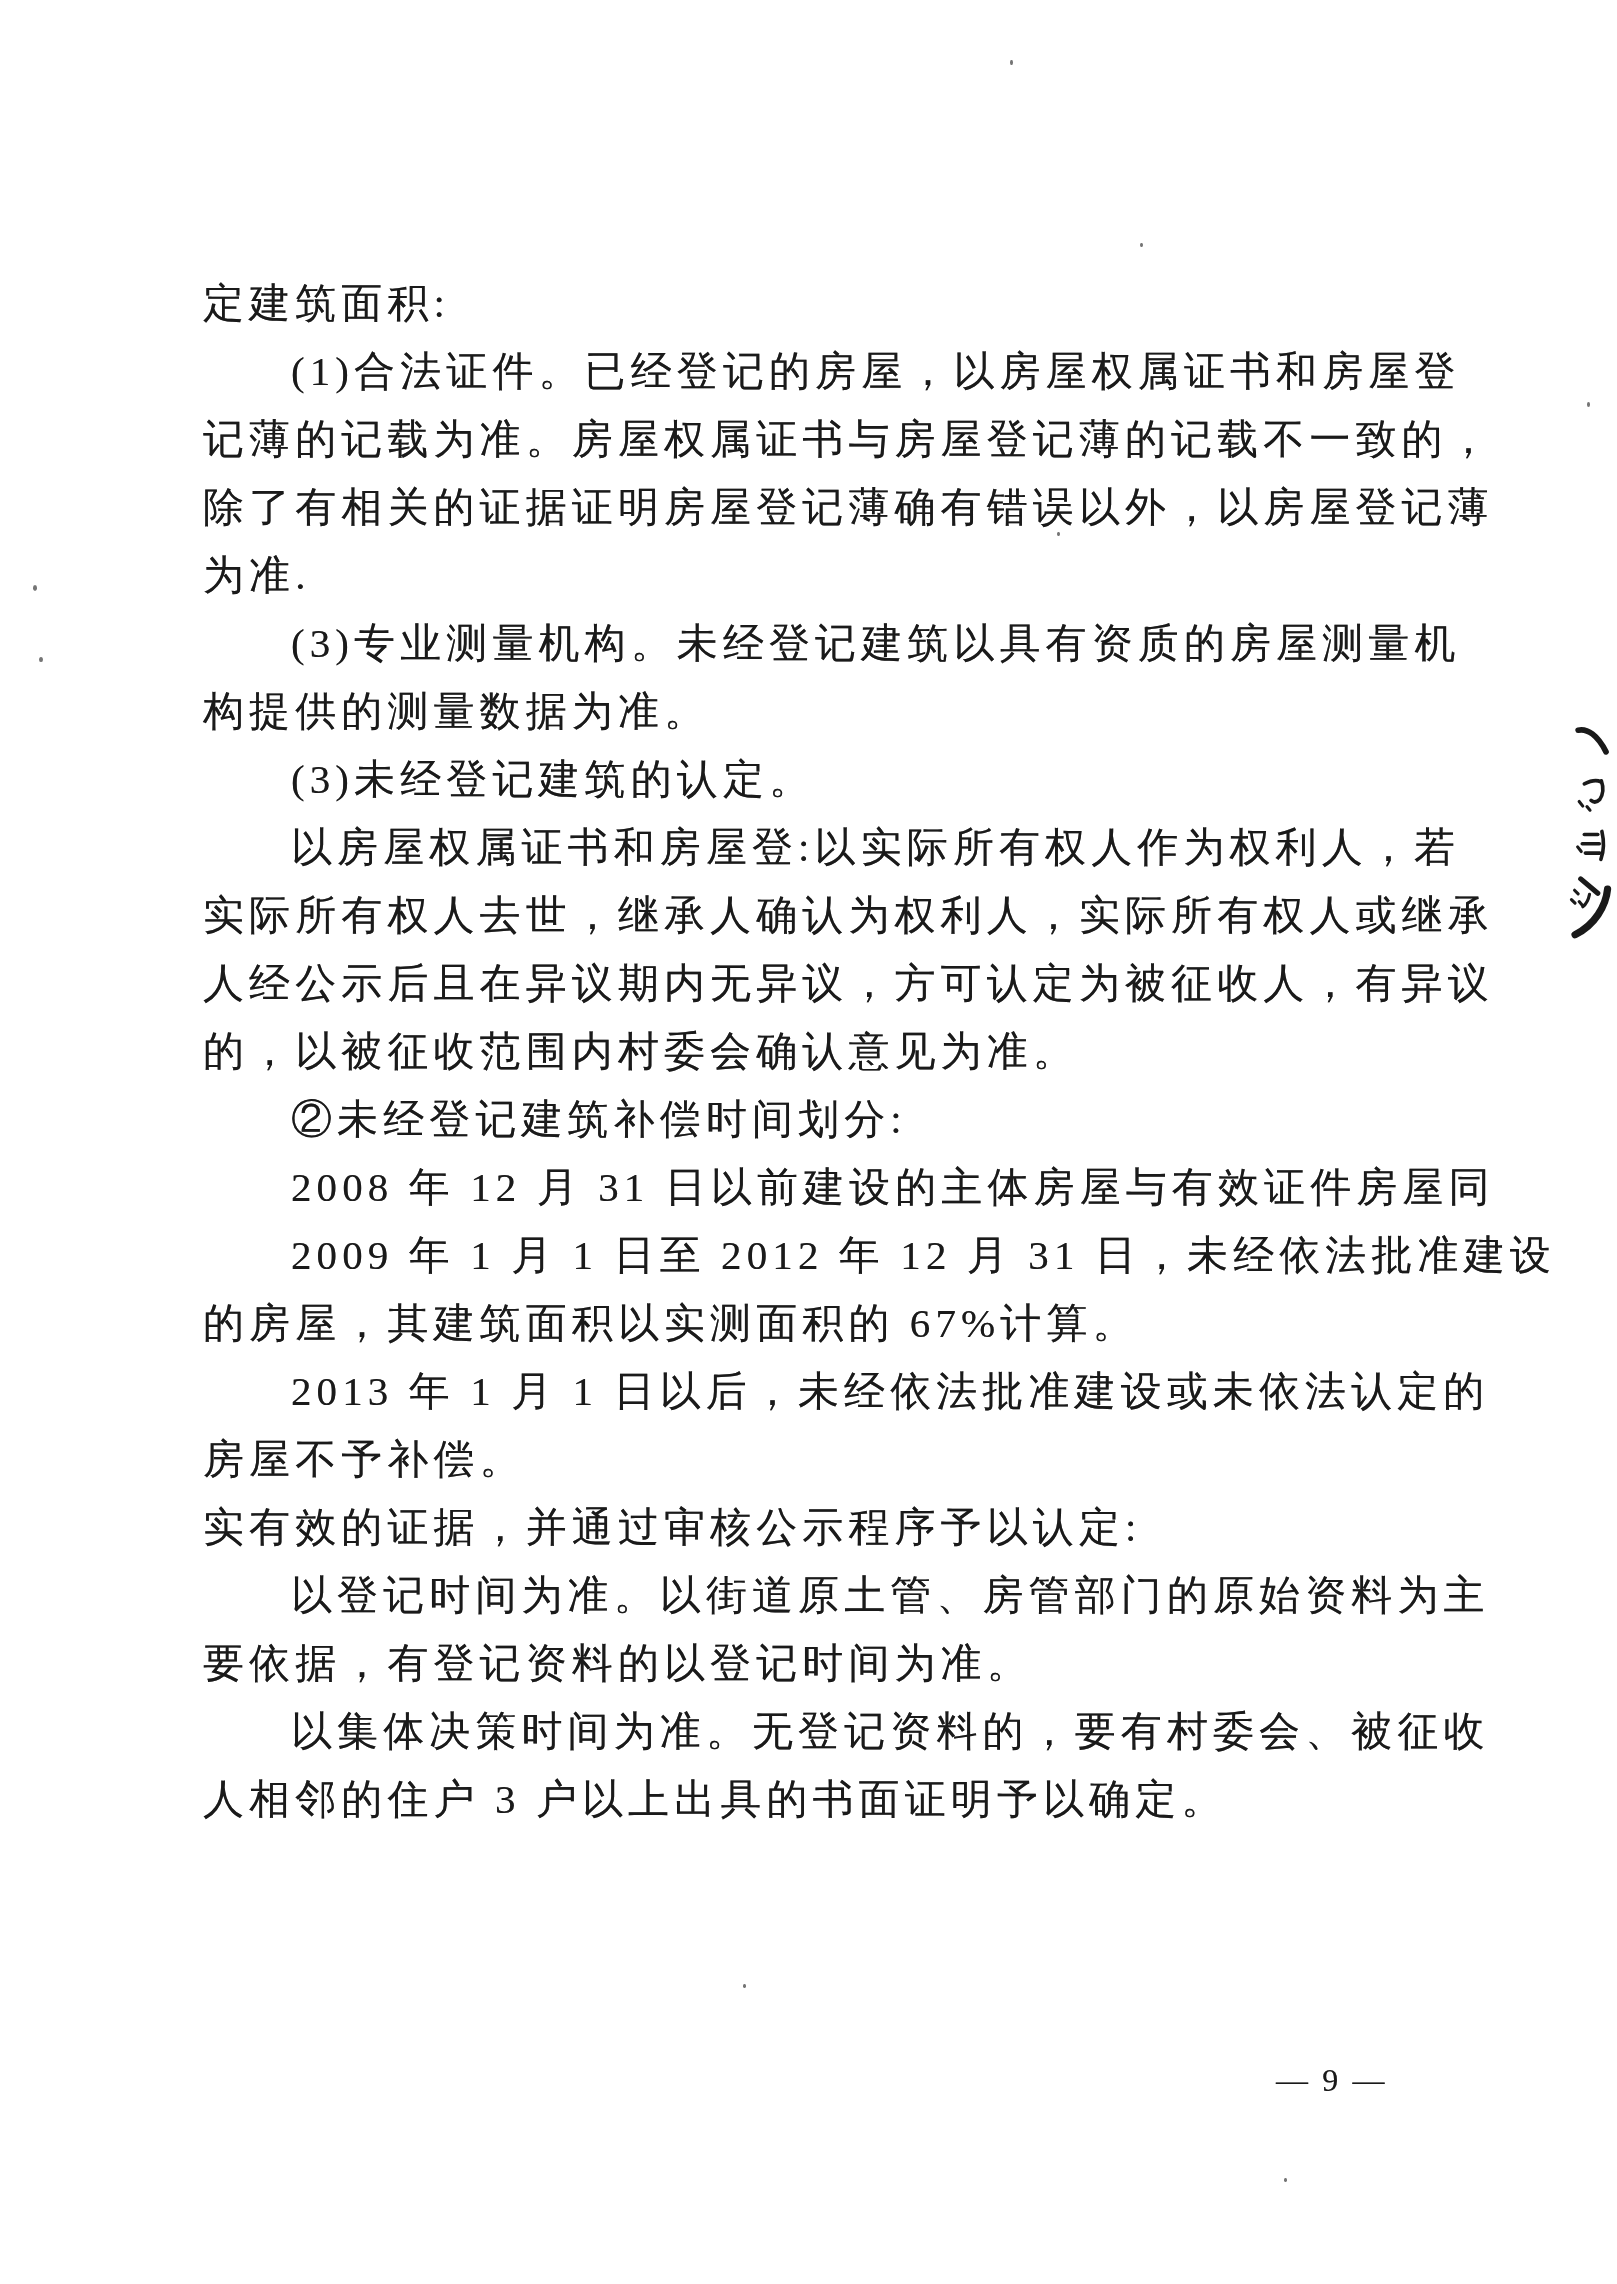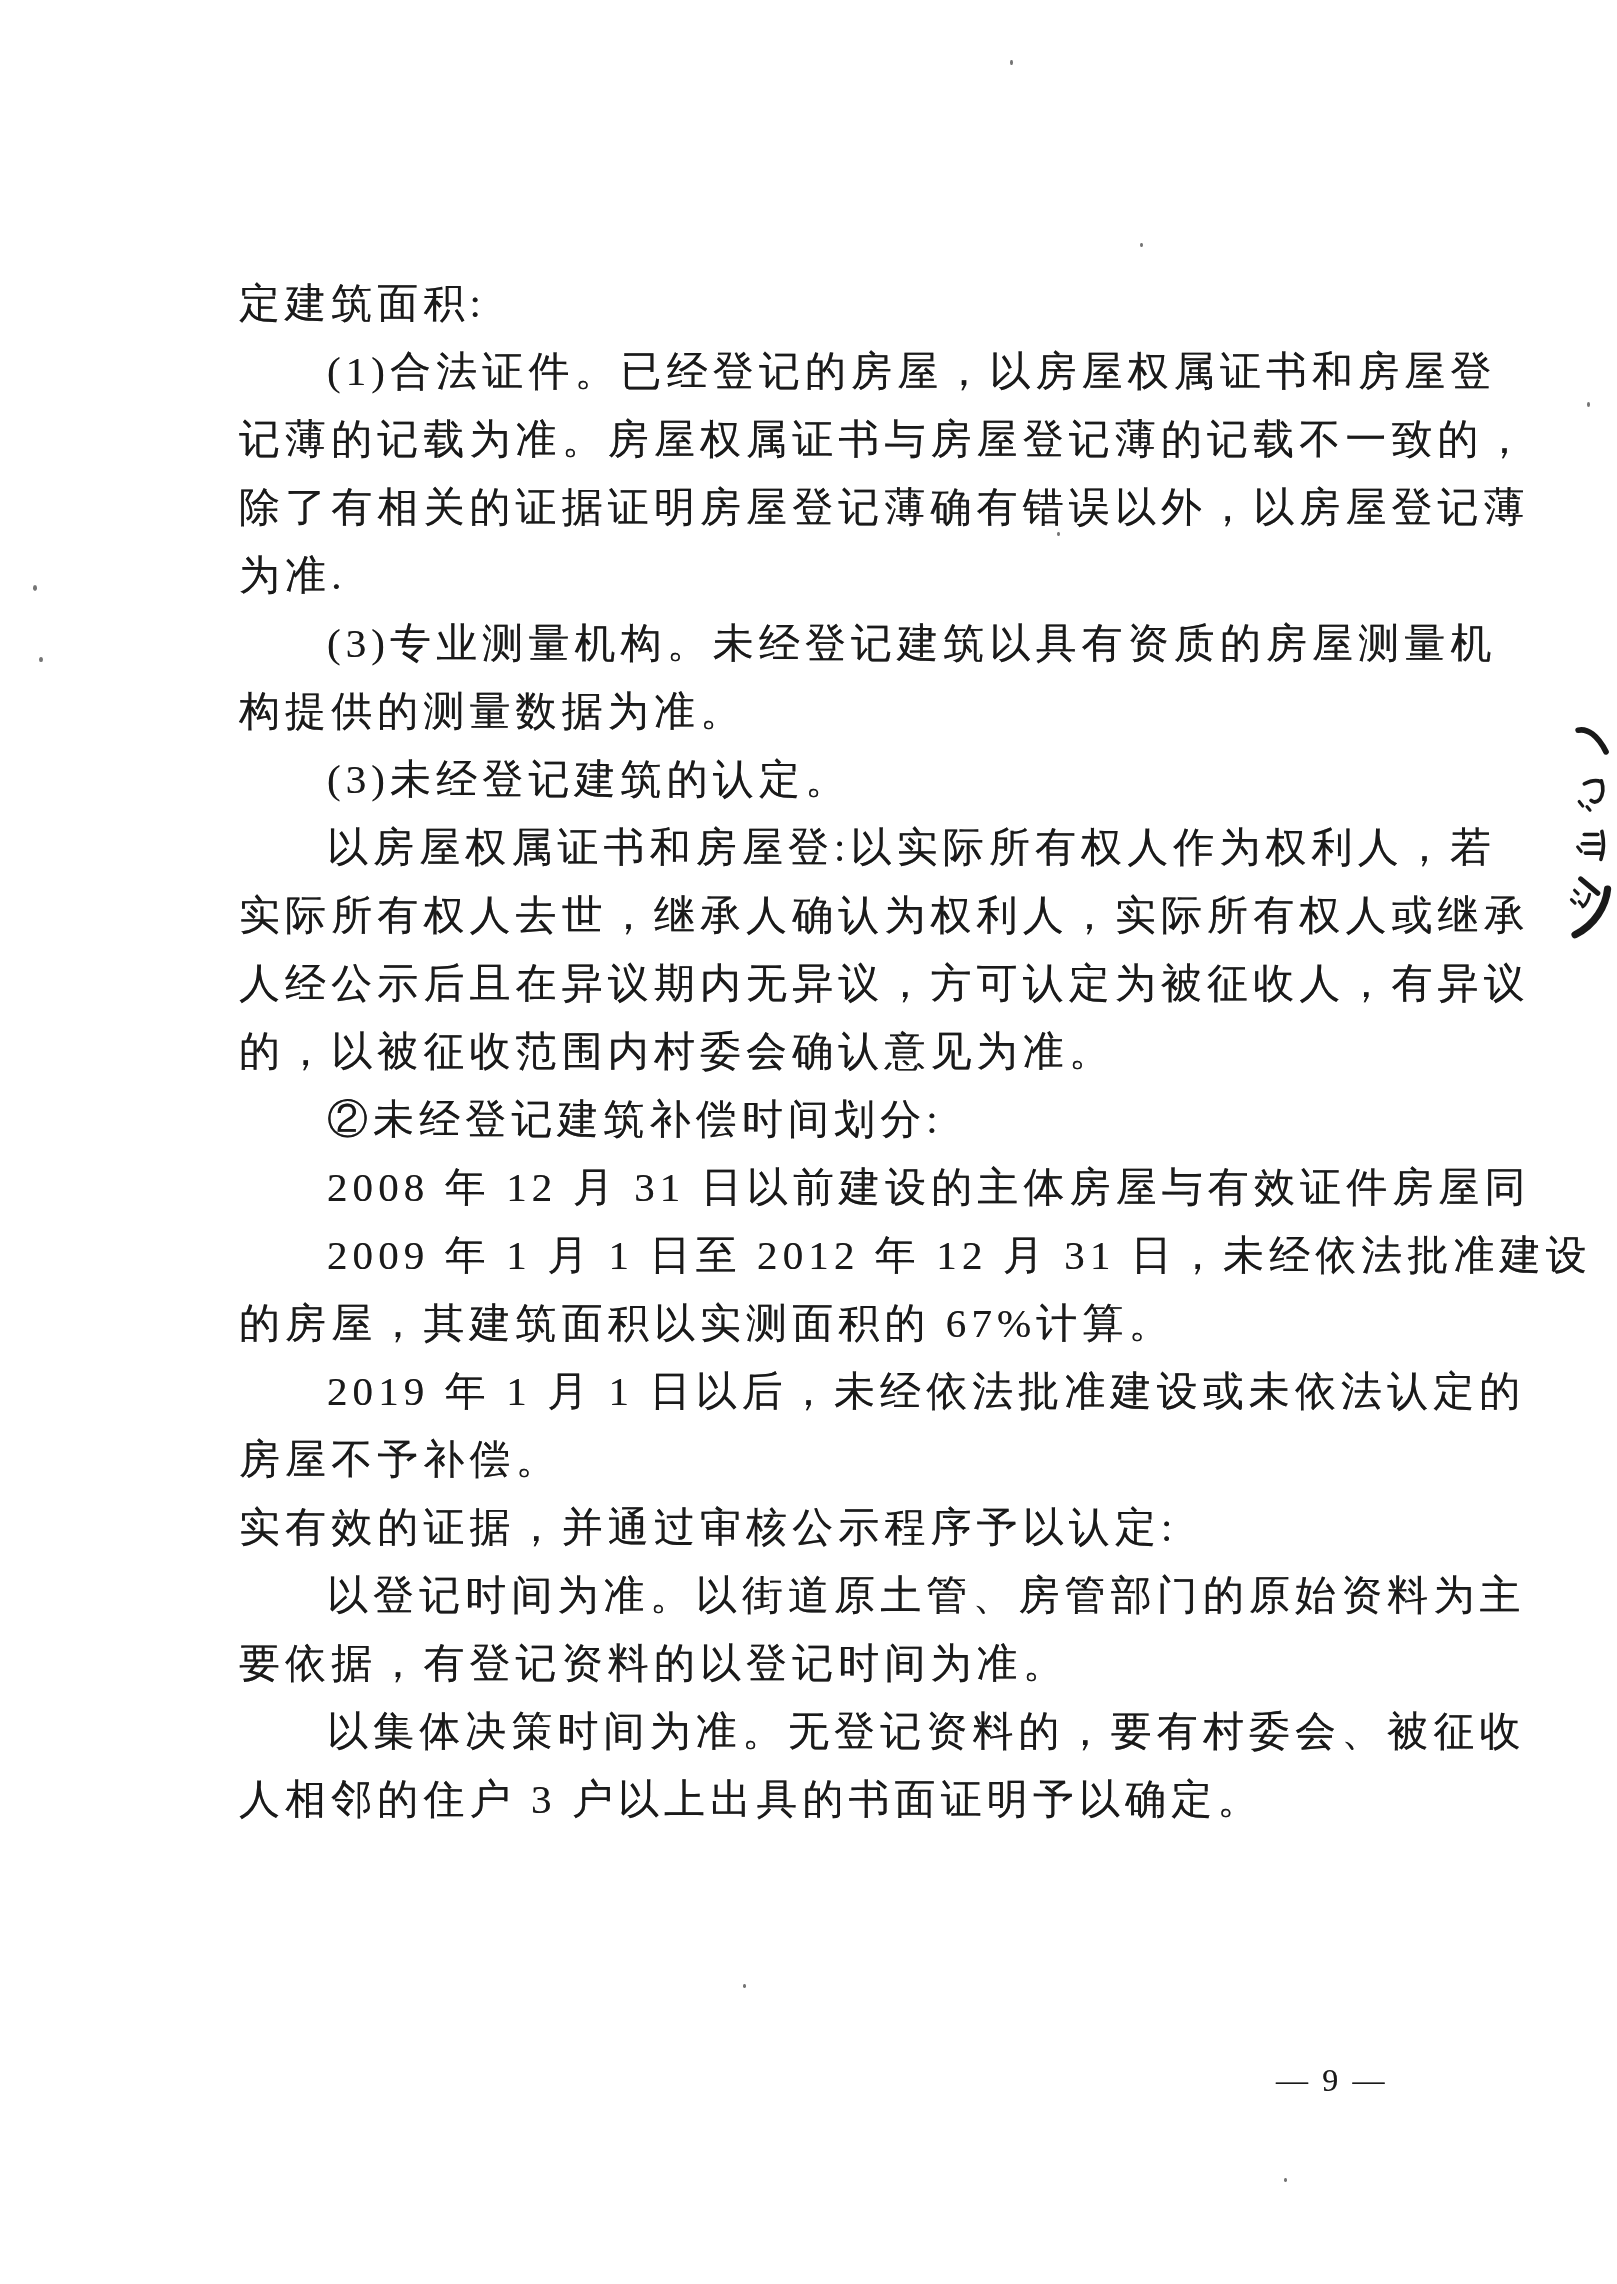--- a/index.html
+++ b/index.html
@@ -20,21 +20,20 @@
     color:var(--ink);
     font-family:"Liberation Serif","DejaVu Serif",serif;
     overflow:hidden;
   }
   
   .body-text{
     position:absolute;
     left:203px;
     top:269px;
     width:1272px;
-    margin-left:36px;
   }
   .body-text p{
     margin:0;
     padding:0;
     font-size:41px;
     line-height:68px;
     letter-spacing:5.1px;
     white-space:nowrap;
     font-weight:400;
     
@@ -91,21 +90,21 @@
       <p class="line">构提供的测量数据为准。</p>
       <p class="line indent">(3)未经登记建筑的认定。</p>
       <p class="line indent">以房屋权属证书和房屋登:以实际所有权人作为权利人，若</p>
       <p class="line">实际所有权人去世，继承人确认为权利人，实际所有权人或继承</p>
       <p class="line">人经公示后且在异议期内无异议，方可认定为被征收人，有异议</p>
       <p class="line">的，以被征收范围内村委会确认意见为准。</p>
       <p class="line indent">②未经登记建筑补偿时间划分:</p>
       <p class="line indent">2008 年 12 月 31 日以前建设的主体房屋与有效证件房屋同</p>
       <p class="line indent">2009 年 1 月 1 日至 2012 年 12 月 31 日，未经依法批准建设</p>
       <p class="line">的房屋，其建筑面积以实测面积的 67%计算。</p>
-      <p class="line indent">2019 年 1 月 1 日以后，未经依法批准建设或未依法认定的</p>
+      <p class="line indent">2013 年 1 月 1 日以后，未经依法批准建设或未依法认定的</p>
       <p class="line">房屋不予补偿。</p>
       <p class="line">实有效的证据，并通过审核公示程序予以认定:</p>
       <p class="line indent">以登记时间为准。以街道原土管、房管部门的原始资料为主</p>
       <p class="line">要依据，有登记资料的以登记时间为准。</p>
       <p class="line indent">以集体决策时间为准。无登记资料的，要有村委会、被征收</p>
       <p class="line">人相邻的住户 3 户以上出具的书面证明予以确定。</p>
     </main>
 
   <div class="page-number">— 9 —</div>
 

